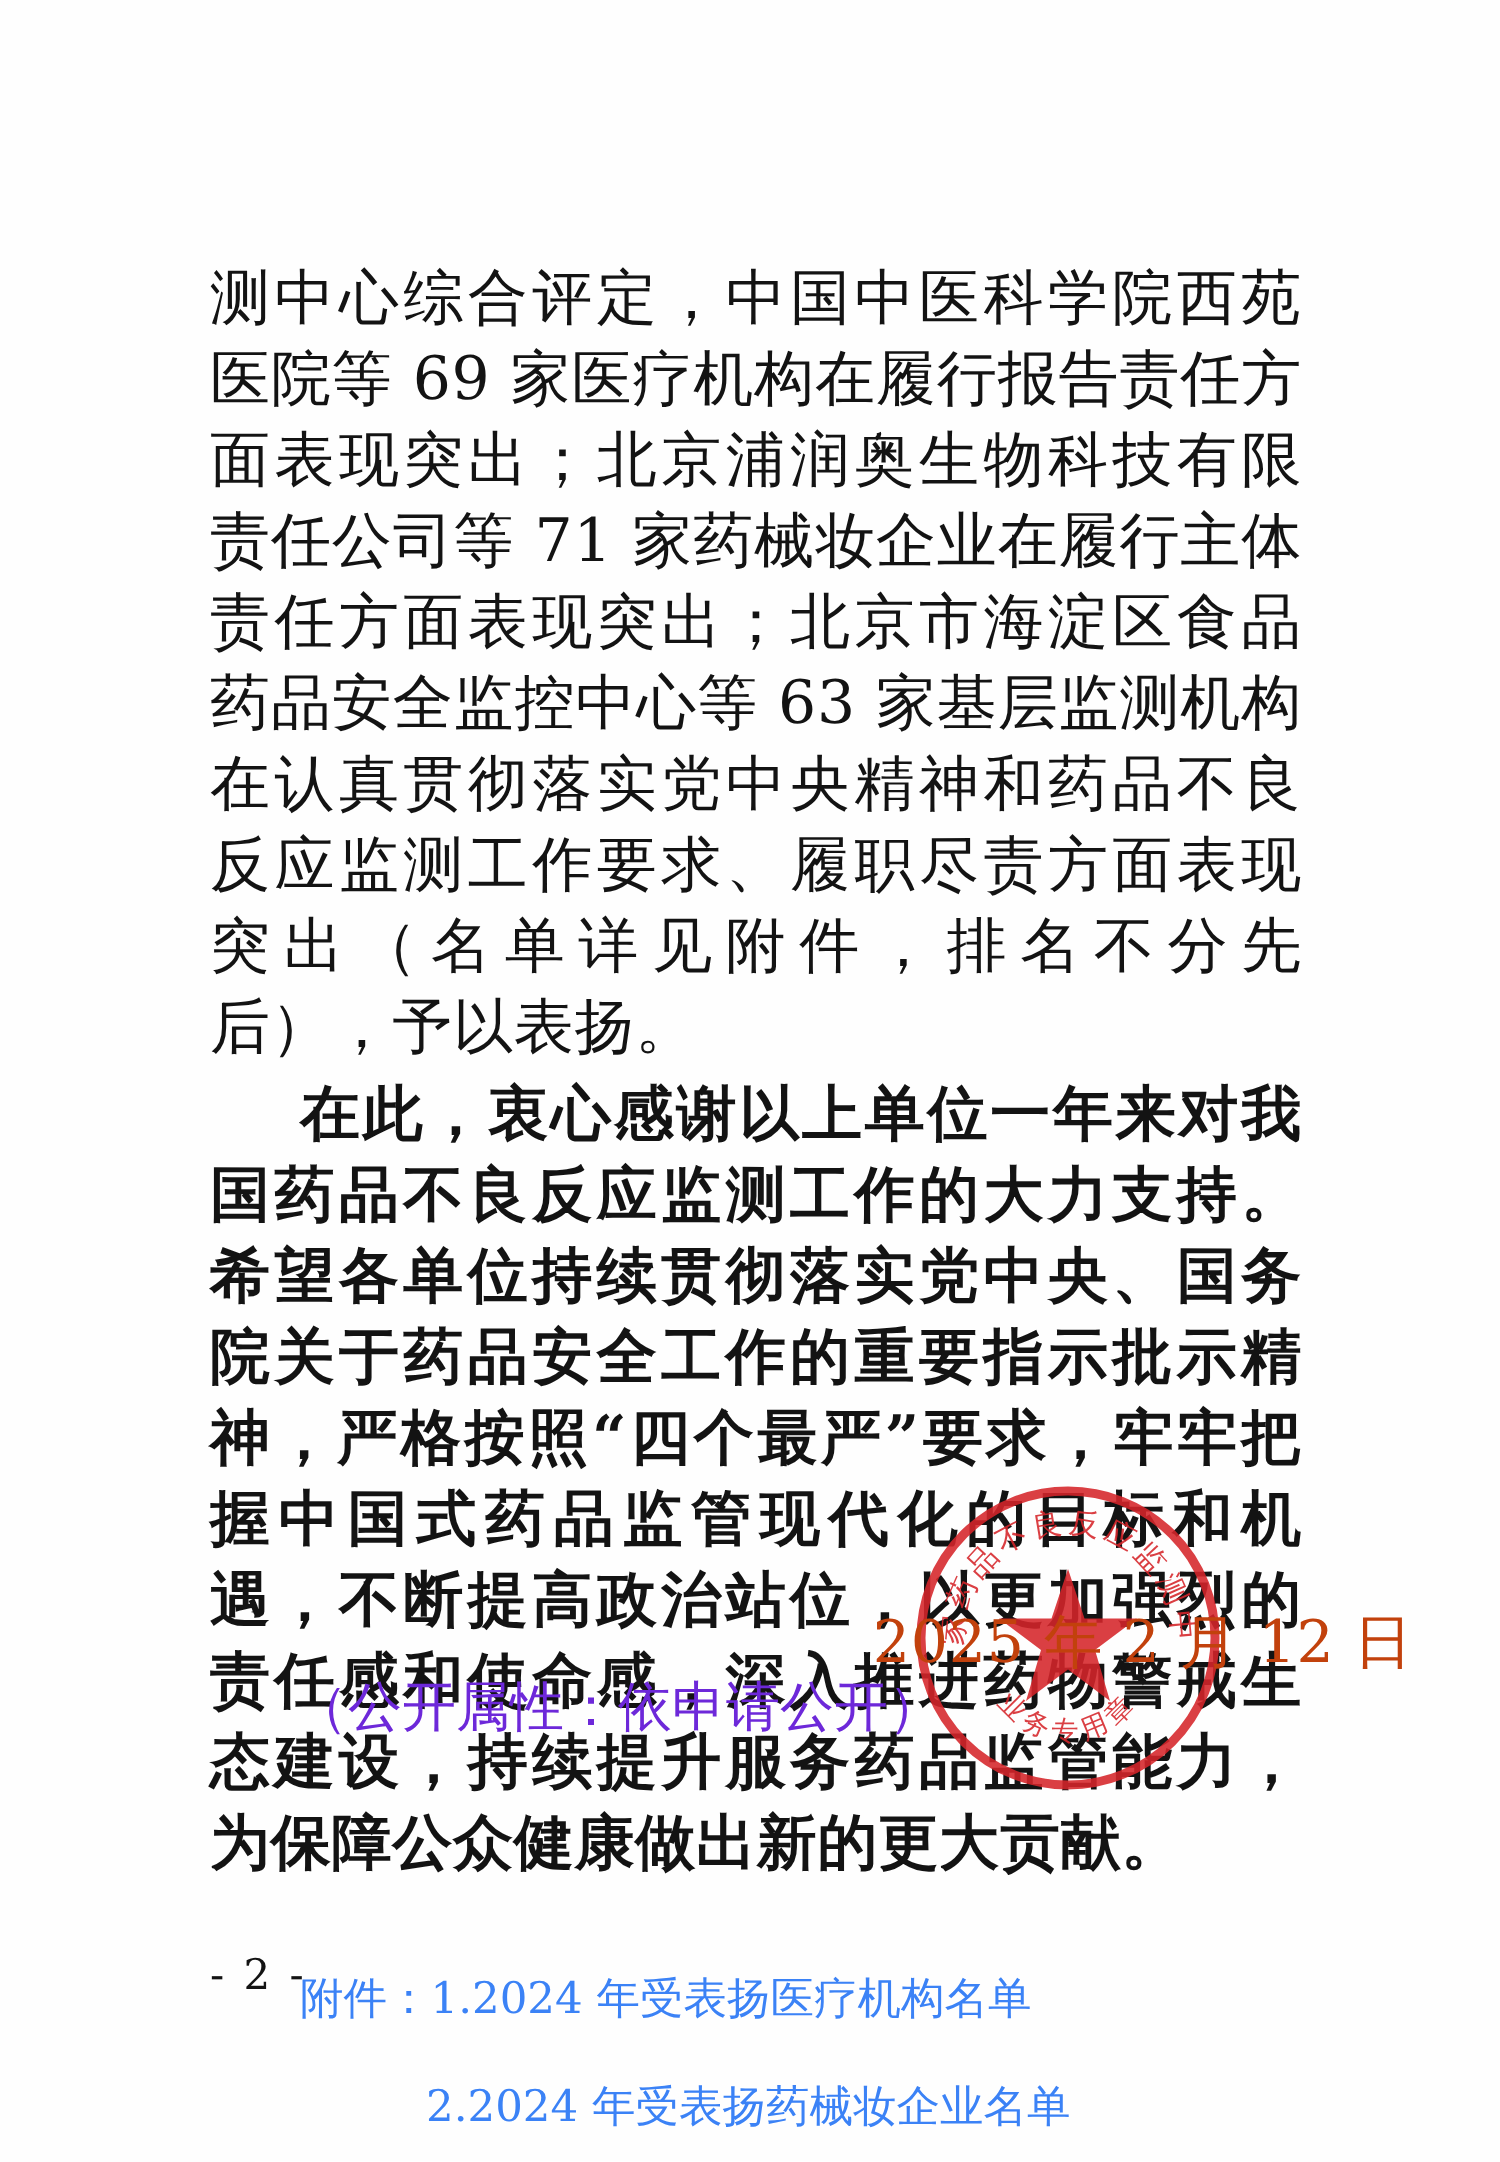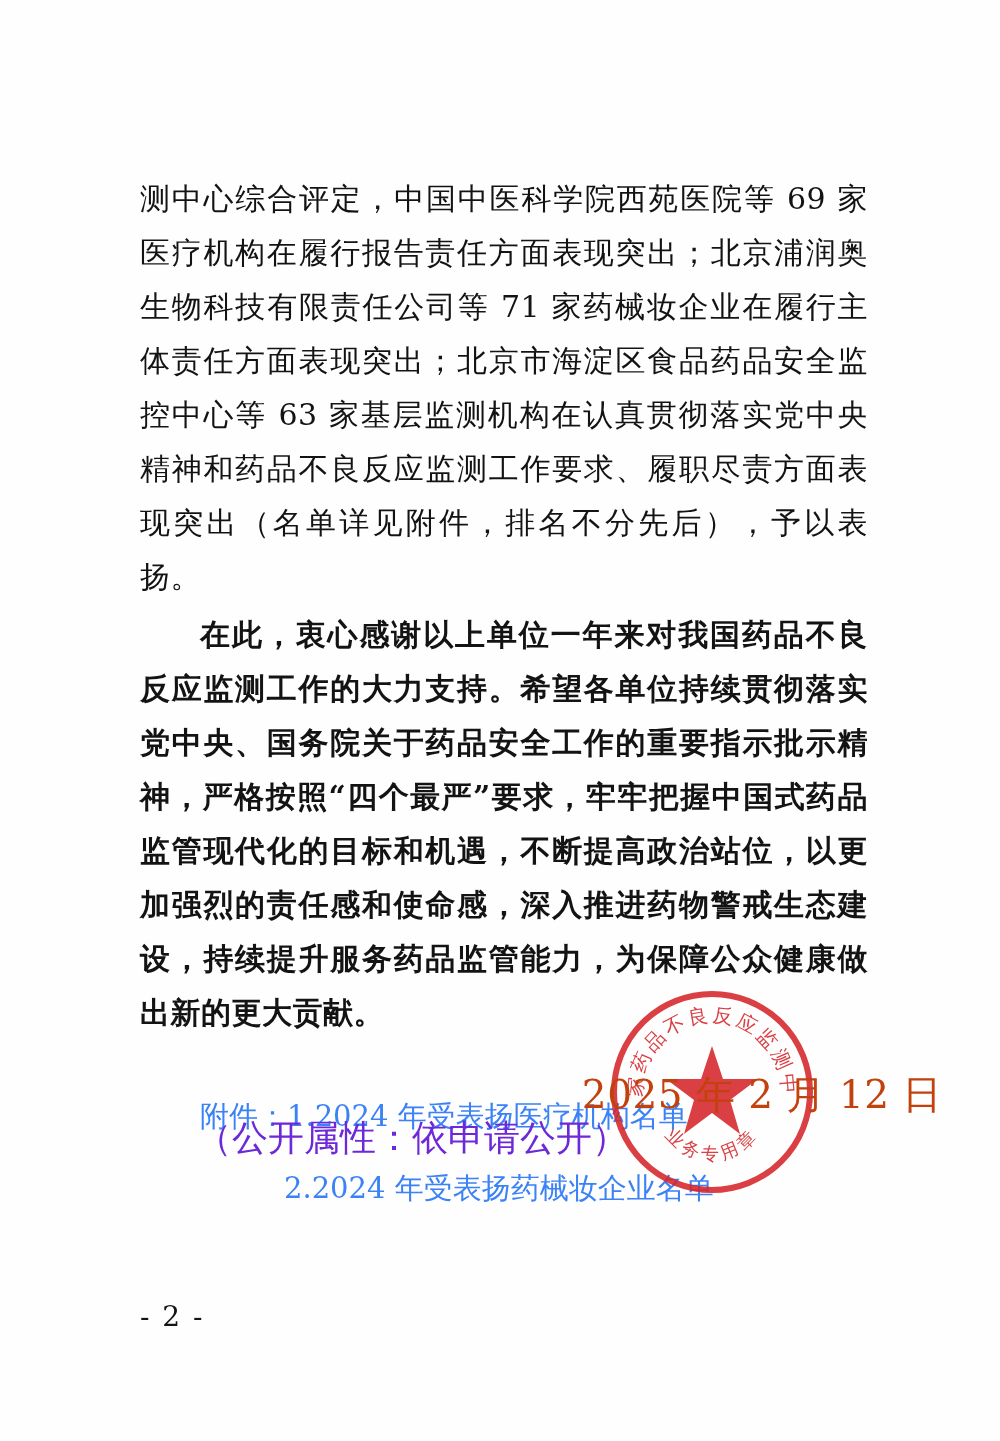--- a/index.html
+++ b/index.html
@@ -23,21 +23,21 @@
   }
 
   .content {
     position: absolute;
     left: 140px;
     top: 172px;
     width: 728px;
   }
 
   .para {
-    font-size: 30px;
+    font-size: 40px;
     line-height: 54px;
     letter-spacing: 0.5px;
     text-align: justify;
     text-justify: inter-ideograph;
     margin: 0 0 0 0;
     color: #131313;
   }
   .para.indent {
     text-indent: 60px;
     font-weight: bold;

